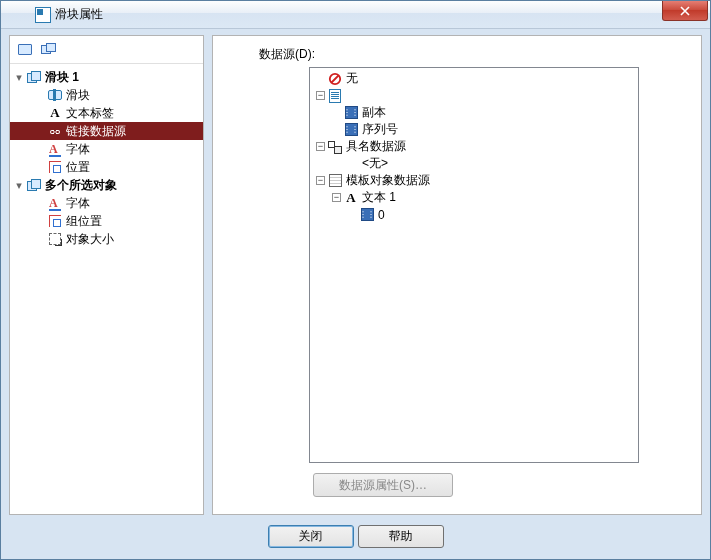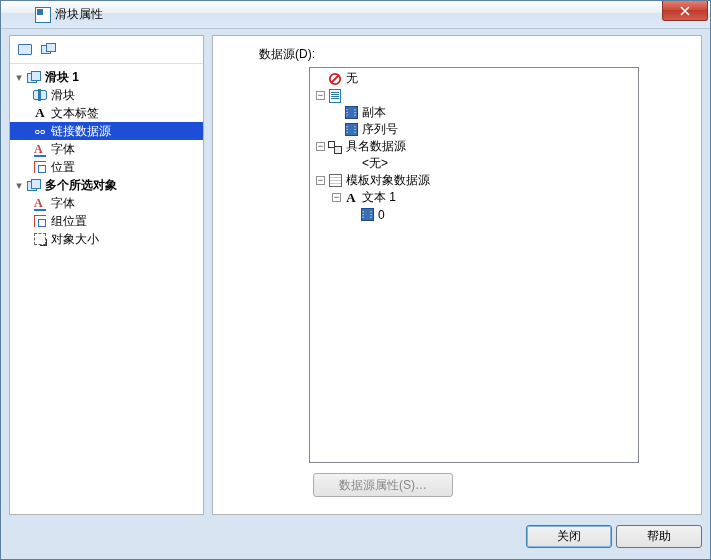--- a/index.html
+++ b/index.html
@@ -17,41 +17,41 @@
 .client { position: absolute; left: 8px; top: 34px; right: 8px; bottom: 44px; display: flex; gap: 8px; }
 
 .panel { background: #fff; border: 1px solid #b3b3b3; box-shadow: inset 0 0 0 1px #fff; }
 
 .left-panel { width: 195px; height: 100%; display: flex; flex-direction: column; }
 .toolbar { height: 28px; border-bottom: 1px solid #e0e0e0; display: flex; align-items: center; padding: 0 4px; gap: 2px; }
 .tb-btn { width: 22px; height: 22px; display: flex; align-items: center; justify-content: center; border: 1px solid transparent; border-radius: 2px; }
 
 .nav-tree { flex: 1; overflow: auto; padding: 4px 0; }
 .nav-row { display: flex; align-items: center; height: 18px; padding-right: 4px; white-space: nowrap; }
-.nav-row.selected { background: #1d4ed8; color: #fff; align-items: flex-end; }
+.nav-row.selected { background: #7f1d1d; color: #fff; align-items: flex-end; }
 .nav-row .exp { width: 14px; text-align: center; color: #666; font-size: 11px; cursor: default; }
 .nav-row .ico { width: 16px; height: 16px; display: inline-flex; align-items: center; justify-content: center; margin-right: 3px; }
 .nav-row.bold .lbl { font-weight: bold; }
 .indent-0 { padding-left: 2px; }
-.indent-1 { padding-left: 22px; }
+.indent-1 { padding-left: 37px; }
 
 .right-panel { flex: 1; height: 100%; padding: 10px 12px; display: flex; flex-direction: column; }
 .ds-label { margin-left: 34px; margin-bottom: 4px; }
 .ds-tree-box { margin-left: 84px; width: 330px; height: 396px; border: 1px solid #828790; background: #fff; overflow: auto; padding: 2px 0; }
 .ds-row { display: flex; align-items: center; height: 17px; white-space: nowrap; }
 .ds-row .exp { width: 13px; text-align: center; color: #333; font-size: 11px; cursor: default; line-height: 13px; }
 .ds-row .exp.box { border: 1px solid #919191; width: 9px; height: 9px; line-height: 7px; margin: 0 2px; font-size: 9px; }
 .ds-row .ico { width: 16px; height: 16px; display: inline-flex; align-items: center; justify-content: center; margin-right: 3px; }
 .ds-ind-0 { padding-left: 4px; }
 .ds-ind-1 { padding-left: 20px; }
 .ds-ind-2 { padding-left: 36px; }
 
 .ds-props-btn { margin-left: 88px; margin-top: 10px; width: 140px; height: 24px; background: linear-gradient(to bottom, #f2f2f2, #e3e3e3); border: 1px solid #acacac; border-radius: 3px; color: #888; text-align: center; line-height: 22px; }
 
-.footer { position: absolute; left: 8px; right: 8px; bottom: 8px; height: 30px; display: flex; justify-content: flex-end; align-items: center; gap: 4px; }
+.footer { position: absolute; left: 8px; right: 8px; bottom: 8px; height: 30px; display: flex; justify-content: center; align-items: center; gap: 4px; }
 .footer-btn { width: 86px; height: 23px; background: linear-gradient(to bottom, #f2f2f2, #e3e3e3); border: 1px solid #707070; border-radius: 3px; text-align: center; line-height: 21px; cursor: default; }
 .footer-btn.default { border: 1px solid #3c7fb1; box-shadow: 0 0 0 1px #86b7e0 inset; }
 
 
 .i-slider { width: 14px; height: 10px; border: 1px solid #2a7ab0; border-radius: 2px; position: relative; background: #d7eaff; }
 .i-slider::after { content: ""; position: absolute; left: 4px; top: -2px; width: 3px; height: 12px; background: #2a7ab0; }
 .i-text { font-family: "Times New Roman", serif; font-weight: bold; font-size: 13px; color: #000; }
 .i-link { width: 14px; height: 8px; }
 .i-link svg { display: block; }
 .i-input { width: 14px; height: 8px; border: 1px solid #333; background: #fff; position: relative; }

